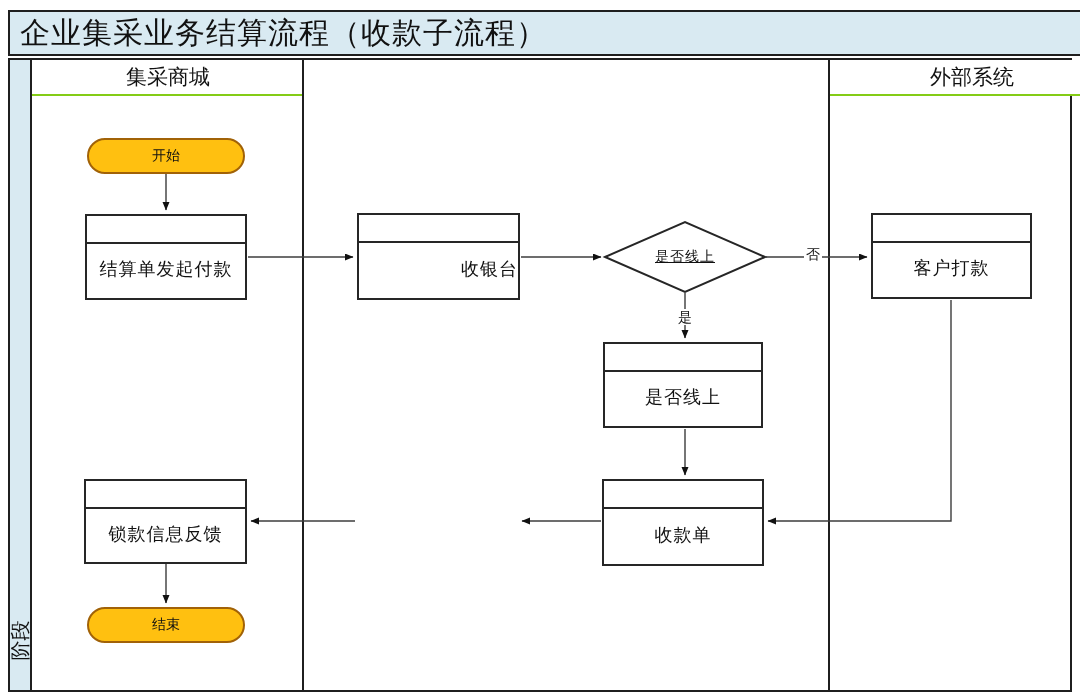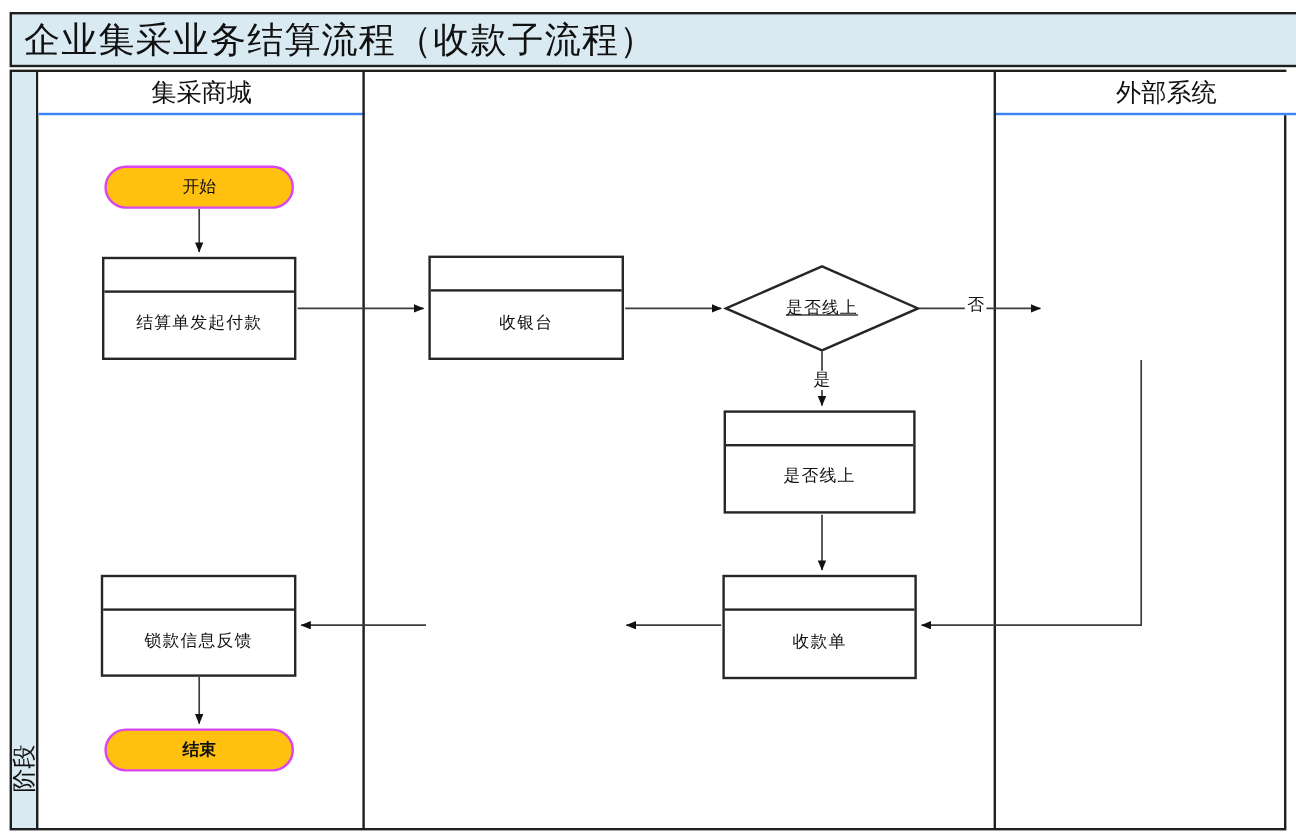--- a/index.html
+++ b/index.html
@@ -48,21 +48,21 @@
   .phase-strip .phase-label {
     position: absolute;
     bottom: 36px; left: 50%;
     transform: translateX(-50%) rotate(-90deg);
     white-space: nowrap;
     font-size: 20px;
   }
   .lane-header {
     position: absolute;
     top: 0; height: 36px;
-    border-bottom: 2px solid #3b82f6;
+    border-bottom: 2px solid #84cc16;
     box-sizing: border-box;
     display: flex;
     align-items: center;
     justify-content: center;
     font-size: 21px;
     background: #ffffff;
   }
   .lane-header.h1 { left: 22px;  width: 272px; }
   .lane-header.h2 { left: 294px; width: 526px; background: #e36c0a; }
   .lane-header.h3 { left: 820px; width: 284px; }
@@ -80,34 +80,34 @@
     position: absolute;
     left: 0; top: 0;
     width: 1080px; height: 699px;
     pointer-events: none;
   }
 
   
   .node { position: absolute; box-sizing: border-box; }
   .terminal {
     background: #ffc010;
-    border: 2px solid #d946ef;
+    border: 2px solid #a16207;
     border-radius: 18px;
     display: flex;
     align-items: center;
     justify-content: center;
     font-size: 14px;
   }
   .process {
     background: #ffffff;
     border: 2px solid #262626;
     display: flex;
     align-items: center;
     justify-content: center;
-    font-size: 14px;
+    font-size: 18px;
     letter-spacing: 1px;
   }
   .process .band {
     position: absolute;
     left: 0; right: 0; top: 0;
     height: 26px;
     border-bottom: 2px solid #262626;
   }
   .process .proc-label { position: relative; margin-top: 24px; }
   .diamond-label {
@@ -166,44 +166,48 @@
 
   <div class="node terminal" style="left:87px; top:138px; width:158px; height:36px;">
     <span>开始</span>
   </div>
 
   <div class="node process" style="left:85px; top:214px; width:162px; height:86px;">
     <div class="band"></div>
     <span class="proc-label">结算单发起付款</span>
   </div>
 
-  <div class="node process" style="left:357px; top:213px; width:163px; height:87px;">
+  <div class="node process" style="left:357px; top:213px; width:163px; height:87px;justify-content:flex-end;">
     <div class="band"></div>
     <span class="proc-label">收银台</span>
   </div>
 
   <div class="diamond-label" style="left:605px; top:243px; width:160px; height:28px;text-decoration:underline;">是否线上</div>
 
+  <div class="node process" style="left:871px; top:213px; width:161px; height:86px;">
+    <div class="band"></div>
+    <span class="proc-label">客户打款</span>
+  </div>
 
   <div class="node process" style="left:603px; top:342px; width:160px; height:86px;">
     <div class="band"></div>
     <span class="proc-label">是否线上</span>
   </div>
 
   <div class="node process" style="left:602px; top:479px; width:162px; height:87px;">
     <div class="band"></div>
     <span class="proc-label">收款单</span>
   </div>
 
 
   <div class="node process" style="left:84px; top:479px; width:163px; height:85px;">
     <div class="band"></div>
     <span class="proc-label">锁款信息反馈</span>
   </div>
 
-  <div class="node terminal" style="left:87px; top:607px; width:158px; height:36px;font-weight:bold;">
+  <div class="node terminal" style="left:87px; top:607px; width:158px; height:36px;">
     <span>结束</span>
   </div>
 
   <div class="edge-label" style="left:804px; top:246px;">否</div>
   <div class="edge-label" style="left:676px; top:309px;">是</div>
 
 </div>
 
 </body></html>

